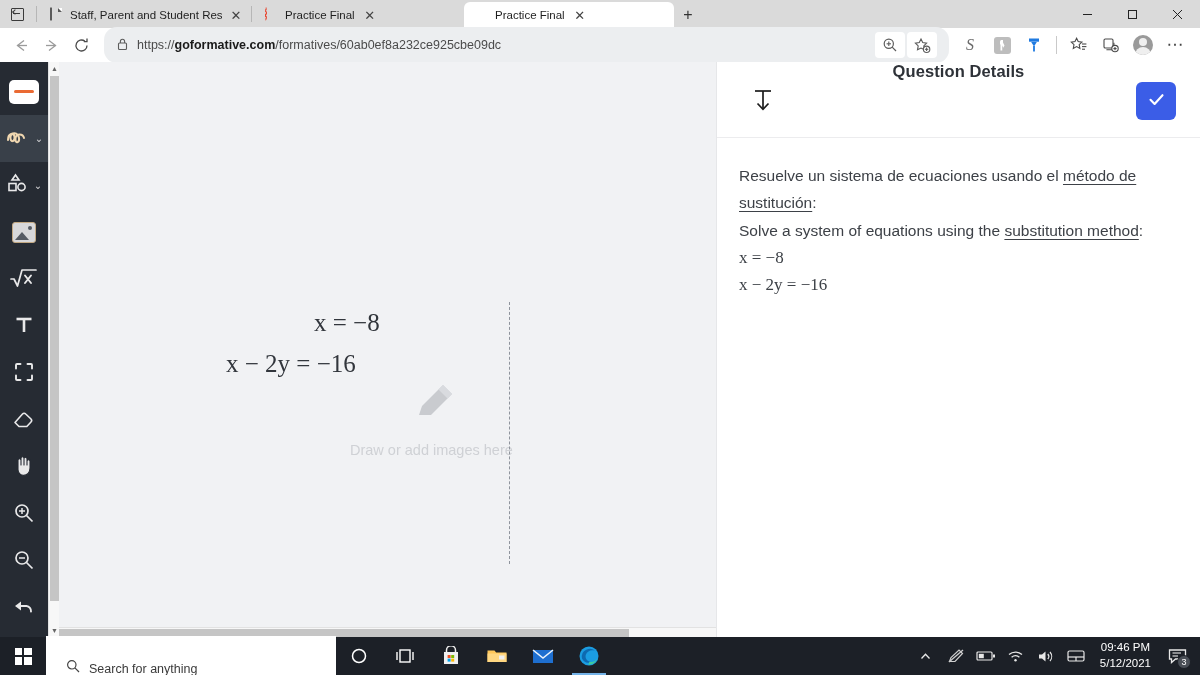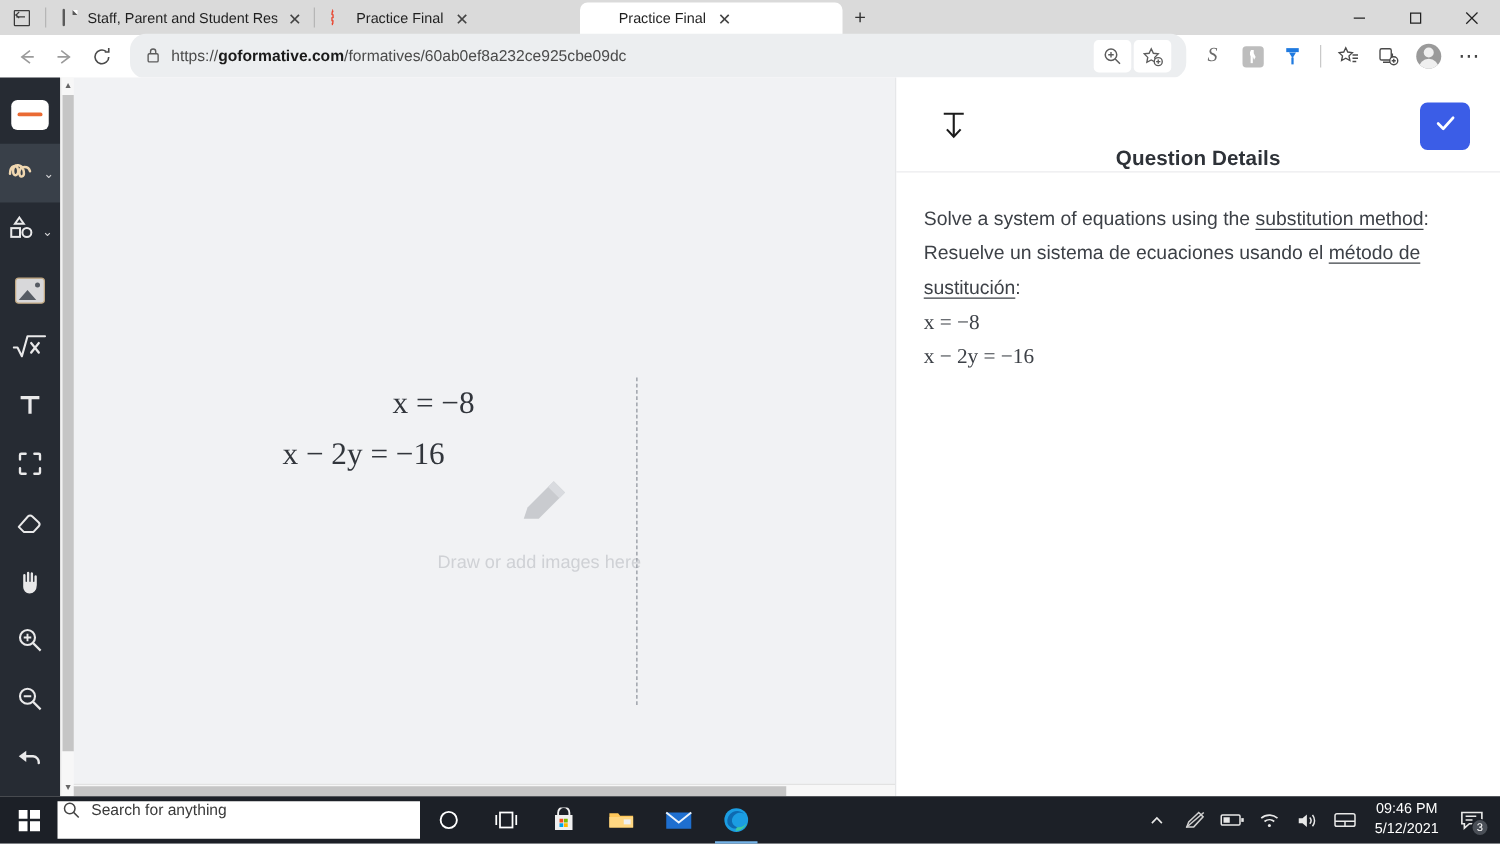--- a/index.html
+++ b/index.html
@@ -140,40 +140,40 @@
     position:absolute; left:461px; top:240px; width:0; height:262px;
     border-left:1.6px dashed #8f949c;
   }
   .interline {
     position:absolute; left:477px; top:455px; font-size:15px; color:#3b4048; white-space:nowrap;
   }
   .interline .sp { display:inline-block; width:42px; }
 
   
   .panel { position:absolute; left:716px; top:0; width:484px; height:575px; background:#fff; border-left:1px solid #e6e7e9;}
-  .panel-head { position:relative; height:76px; border-bottom:1px solid #ececee; display:flex; align-items:flex-end;}
+  .panel-head { position:relative; height:76px; border-bottom:1px solid #ececee; display:flex; align-items:flex-start;}
   .collapse-icon { position:absolute; left:32px; top:24px; width:28px; height:28px;}
   .panel-title { width:100%; text-align:center; font-size:16.5px; font-weight:700; color:#2e3238; letter-spacing:.1px;}
   .check-btn {
     position:absolute; right:24px; top:20px; width:40px; height:38px; border-radius:6px;
     background:#3b5de7; display:flex; align-items:center; justify-content:center;
   }
   .panel-body { padding: 24px 24px 0 22px; }
   .q-text { font-size:15.5px; line-height:1.76; color:#3d4147; }
   .q-text u { text-decoration: underline; text-underline-offset: 2.5px; }
   .q-eq { font-family:"Liberation Serif", serif; font-size:17px; color:#3d4147; line-height:1.6; }
 
   
   .taskbar { position:absolute; left:0; bottom:0; width:1200px; height:38px; background:#1c2027; display:flex; align-items:center; }
   .startbtn { width:46px; height:38px; display:flex; align-items:center; justify-content:center; }
   .winlogo { width:17px; height:17px; display:grid; grid-template-columns:1fr 1fr; grid-template-rows:1fr 1fr; gap:2px; }
   .winlogo span { background:#fff; display:block; }
   .tb-search {
-    width: 290px; height:30px; background:#fff; display:flex; align-items:flex-start; gap:9px;
-    padding:0 4px; font-size:12.5px; color:#3a3a3a;
+    width: 290px; height:40px; background:#fff; display:flex; align-items:flex-end; gap:9px;
+    padding:0 20px; font-size:12.5px; color:#3a3a3a;
   }
   .tb-icons { display:flex; align-items:center; }
   .tb-ic { width:46px; height:38px; display:flex; align-items:center; justify-content:center; position:relative;}
   .tb-ic.active::after{content:"";position:absolute;bottom:0;left:6px;right:6px;height:2.5px;background:#74b3e8;}
   .tray { margin-left:auto; display:flex; align-items:center; gap:0; padding-right:6px; }
   .tray-ic { width:30px; height:38px; display:flex; align-items:center; justify-content:center; color:#e8e8e8; }
   .clock { color:#fff; font-size:11.5px; line-height:1.35; text-align:center; padding:0 9px; }
   .notif { width:34px;height:38px; display:flex;align-items:center;justify-content:center; position:relative;}
   .notif-badge {
     position:absolute; right:3px; bottom:6px; width:14px;height:14px;border-radius:50%;
@@ -464,22 +464,22 @@
         <div class="check-btn">
           <span>
             <svg width="19" height="19" viewBox="0 0 19 19">
                 <path d="M3.5 9.8 L7.6 14 L15.5 5.2" fill="none" stroke="#fff" stroke-width="2.1" stroke-linecap="round" stroke-linejoin="round"></path>
               </svg>
           </span>
         </div>
       </div>
 
       <div class="panel-body">
+        <div class="q-text"><span>Resuelve un sistema de ecuaciones usando el </span><u>método de sustitución</u><span>:</span></div>
         <div class="q-text"><span>Solve a system of equations using the </span><u>substitution method</u><span>:</span></div>
-        <div class="q-text"><span>Resuelve un sistema de ecuaciones usando el </span><u>método de sustitución</u><span>:</span></div>
         <div class="q-eq">x = −8</div>
         <div class="q-eq">x − 2y = −16</div>
       </div>
     </div>
   </div>
 
   <div class="taskbar">
     <div class="startbtn">
       <span class="winlogo">
           <span></span>

